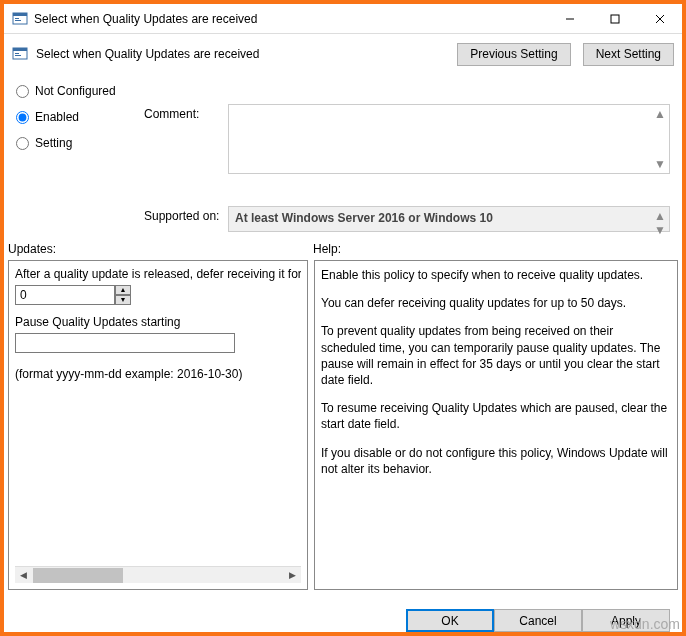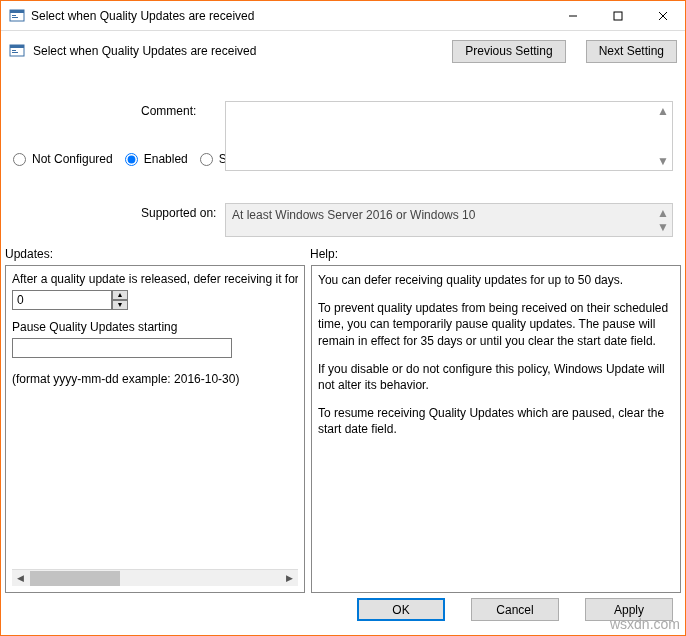--- a/index.html
+++ b/index.html
@@ -1,54 +1,54 @@
 <!DOCTYPE html>
 <html><head>
   <meta charset="utf-8">
   <style>
     * { box-sizing: border-box; font-family: "Segoe UI", Tahoma, sans-serif; font-size: 12px; }
     body { margin: 0; background: #fff; }
-    .window { width: 686px; height: 636px; border: 1px solid #f97316; background: #fff; display: flex; flex-direction: column; }
+    .window { width: 686px; height: 636px; border: 4px solid #f97316; background: #fff; display: flex; flex-direction: column; }
     .titlebar { height: 30px; display: flex; align-items: center; border-bottom: 1px solid #ddd; }
     .titlebar .icon { width: 16px; height: 16px; margin: 0 6px 0 8px; }
     .titlebar .title { flex: 1; font-size: 12px; }
     .winbtn { width: 45px; height: 29px; display: flex; align-items: center; justify-content: center; }
     .subheader { height: 40px; display: flex; align-items: center; padding: 0 8px; gap: 8px; }
     .subheader .icon { width: 16px; height: 16px; }
-    .nav-buttons { margin-left: auto; display: flex; gap: 20px; }
+    .nav-buttons { margin-left: auto; display: flex; gap: 12px; }
     .btn { min-width: 88px; height: 23px; border: 1px solid #adadad; background: #e1e1e1; padding: 0 12px; cursor: default; }
     .btn.default { border-color: #0078d7; box-shadow: inset 0 0 0 1px #0078d7; }
     .radio-section { display: flex; padding: 6px 12px 4px 12px; gap: 8px; }
-    .radio-col { width: 120px; display: flex; flex-direction: row; gap: 12px; padding-top: 4px; }
+    .radio-col { width: 120px; display: flex; flex-direction: column; gap: 12px; padding-top: 4px; }
     .radio-row { display: flex; align-items: center; gap: 6px; white-space: nowrap; }
     input[type=radio] { margin: 0; }
     .field-col { flex: 1; display: flex; flex-direction: column; gap: 8px; }
     .field-row { display: flex; gap: 8px; margin-top: 24px; }
     .field-label { width: 76px; padding-top: 3px; text-align: left; }
     .comment-box { flex: 1; height: 70px; border: 1px solid #ccc; background: #fff; position: relative; }
-    .supported-box { flex: 1; height: 34px; border: 1px solid #ccc; background: #f0f0f0; padding: 4px 6px; color: #444; position: relative; }
+    .supported-box { flex: 1; height: 26px; border: 1px solid #ccc; background: #f0f0f0; padding: 4px 6px; color: #444; position: relative; font-weight: bold; }
     .scroll-ghost { position: absolute; right: 2px; width: 14px; color: #888; display:flex; flex-direction:column; justify-content:space-between; height:100%; top:0; font-size:9px; align-items:center; padding:2px 0;}
     .labels-row { display: flex; padding: 6px 12px 4px 4px; }
     .labels-row .lab { font-size: 12px; }
     .labels-row .lab:first-child { width: 305px; }
     .panes { flex: 1; display: flex; padding: 0 4px 4px 4px; gap: 6px; min-height: 0; }
     .pane { border: 1px solid #888; background: #fff; padding: 6px; overflow: hidden; position: relative; }
     .options-pane { width: 300px; display: flex; flex-direction: column; }
     .options-content { flex: 1; }
     .spinner-wrap { display: flex; margin-top: 2px; margin-bottom: 10px; }
     .spinner { width: 100px; height: 20px; border: 1px solid #7a7a7a; padding: 1px 4px; display: flex; align-items: center; }
     .spin-btns { width: 16px; display: flex; flex-direction: column; }
     .spin-btns div { height: 10px; border: 1px solid #7a7a7a; background: #e1e1e1; font-size: 7px; line-height: 7px; text-align: center; }
     .txtinput { width: 220px; height: 20px; border: 1px solid #7a7a7a; margin-top: 4px; }
     .hscroll { height: 17px; background: #f0f0f0; border-top: 1px solid #ddd; display: flex; align-items: center; margin-top: auto; }
     .hscroll .arrow { width: 17px; height: 17px; display:flex; align-items:center; justify-content:center; color:#555; font-size:9px; }
     .hscroll .thumb { height: 15px; width: 90px; background: #c2c2c2; margin-left: 1px; }
     .help-pane { flex: 1; overflow: hidden; }
     .help-pane p { margin: 0 0 12px 0; line-height: 1.35; }
-    .footer { height: 38px; display: flex; justify-content: flex-end; align-items: flex-start; gap: 26px; padding: 0 12px; border-top: 1px solid transparent; }
+    .footer { height: 38px; display: flex; justify-content: flex-end; align-items: flex-end; gap: 0; padding: 0 12px; border-top: 1px solid transparent; }
     .watermark { position: absolute; bottom: 4px; right: 6px; color: #aaa; font-size: 14px; }
     .whole { position: relative; }
   </style>
 </head>
 <body>
 
 <div class="whole">
 <div class="window">
   <div class="titlebar">
     <svg class="icon" viewBox="0 0 16 16">
@@ -151,24 +151,25 @@
         <div style="margin-top:14px;">(format yyyy-mm-dd example: 2016-10-30)</div>
       </div>
       <div class="hscroll">
         <div class="arrow">◀</div>
         <div class="thumb"></div>
         <div style="flex:1"></div>
         <div class="arrow">▶</div>
       </div>
     </div>
     <div class="pane help-pane">
+      <p>Enable this policy to specify when to receive quality updates.</p>
       <p>You can defer receiving quality updates for up to 50 days.</p>
       <p>To prevent quality updates from being received on their scheduled time, you can temporarily pause quality updates. The pause will remain in effect for 35 days or until you clear the start date field.</p>
+      <p>To resume receiving Quality Updates which are paused, clear the start date field.</p>
       <p>If you disable or do not configure this policy, Windows Update will not alter its behavior.</p>
-      <p>To resume receiving Quality Updates which are paused, clear the start date field.</p>
     </div>
   </div>
 
   <div class="footer">
     <button class="btn default">OK</button>
     <button class="btn">Cancel</button>
     <button class="btn">Apply</button>
   </div>
 </div>
 <div class="watermark">wsxdn.com</div>

